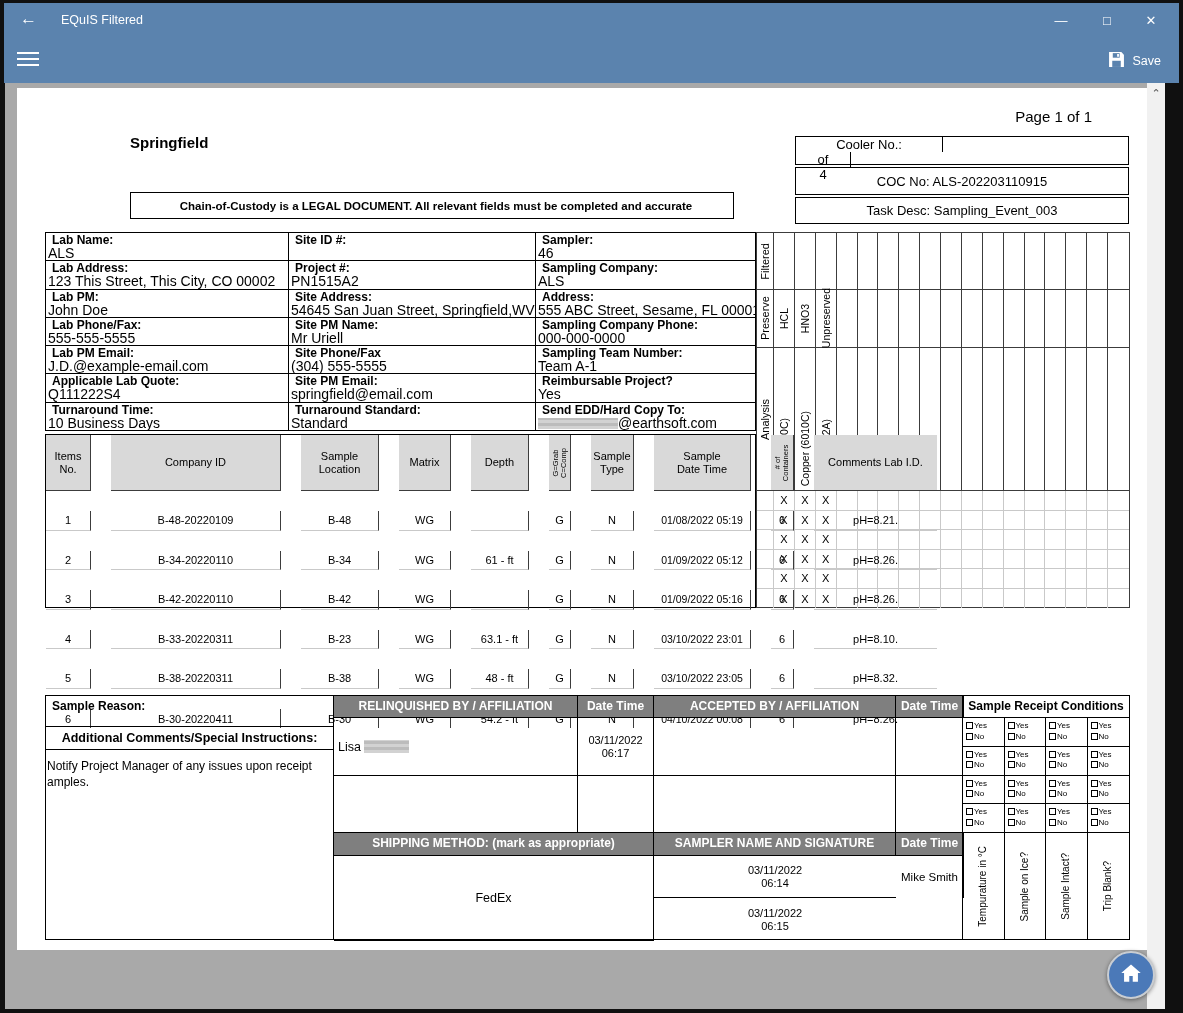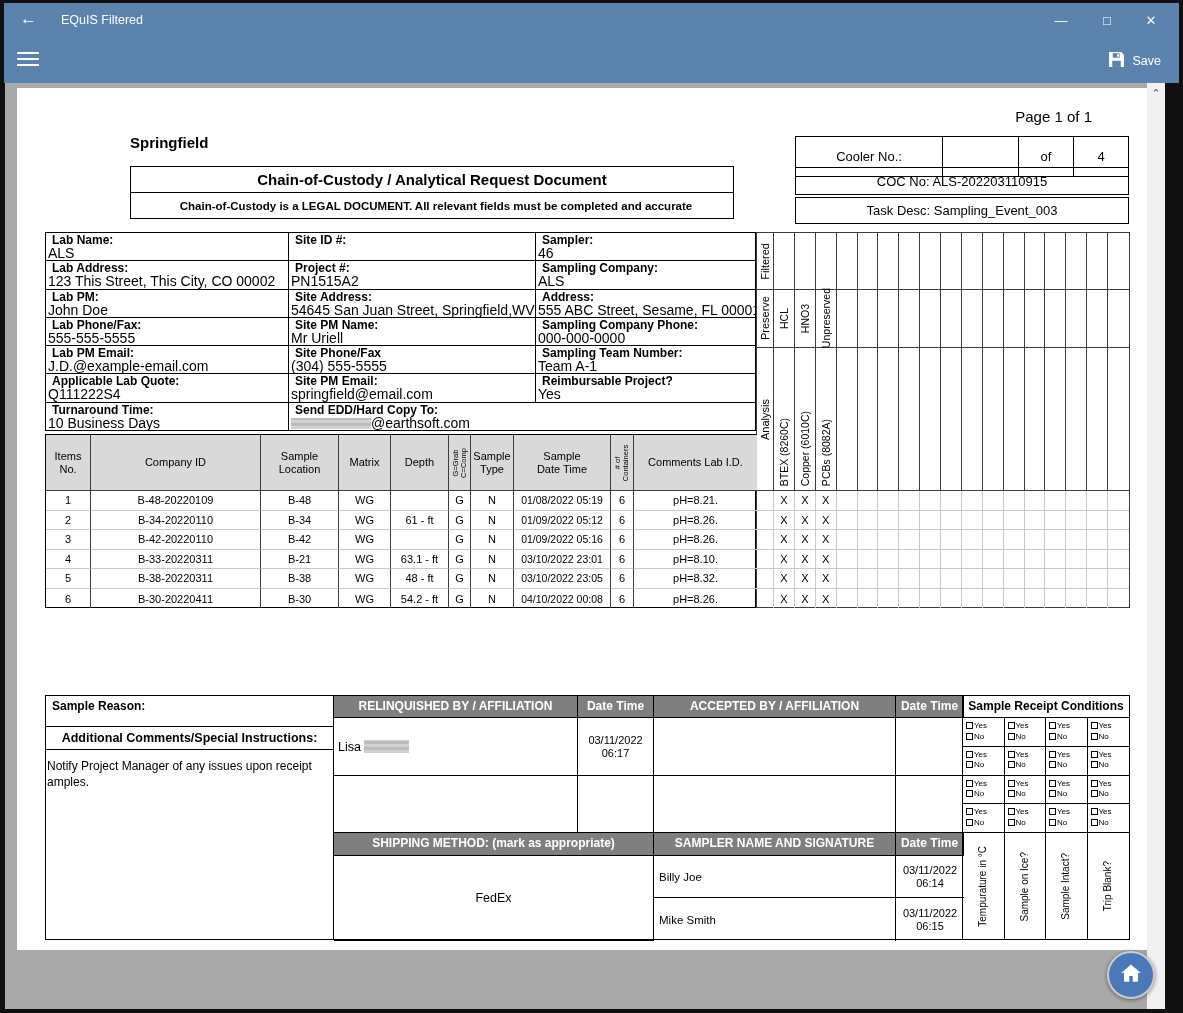--- a/index.html
+++ b/index.html
@@ -22,21 +22,21 @@
   .scrollbar { position:absolute; right:0; top:0; bottom:0; width:18px; background:#f1f1f1; }
   .scroll-up { position:absolute; top:2px; left:0; width:18px; height:16px; text-align:center; font-size:11px; color:#555; line-height:16px; }
   .page { position:absolute; left:12px; top:5px; width:1130px; height:862px; background:#fff; color:#000; }
 
   .page-indicator { position:absolute; right:55px; top:20px; font-size:15px; }
   .site-name { position:absolute; left:113px; top:46px; font-size:15px; font-weight:bold; }
   .title-box { position:absolute; left:113px; top:78px; width:604px; height:27px; border:1px solid #000;
                font-size:15px; font-weight:bold; text-align:center; line-height:26px; }
   .subtitle-box { position:absolute; left:113px; top:104px; width:604px; height:27px; border:1px solid #000;
                font-size:11.5px; font-weight:bold; text-align:center; line-height:26px;padding-left:8px; }
-  .cooler-table { position:absolute; left:778px; top:48px; width:334px; height:41px; border:1px solid #000; display:flex; font-size:13px; }
+  .cooler-table { position:absolute; left:778px; top:48px; width:334px; height:29px; border:1px solid #000; display:flex; font-size:13px;flex-direction:column; }
   .cooler-table > div { border-right:1px solid #000; height:100%; display:flex; align-items:center; justify-content:center; }
   .cooler-table > div:last-child { border-right:none; }
   .cl1{width:147px;} .cl2{width:76px;} .cl3{width:55px;} .cl4{width:54px;}
   .coc-box { position:absolute; left:778px; top:79px; width:334px; height:28px; border:1px solid #000;
              font-size:13px; display:flex; align-items:center; justify-content:center; }
   .task-box { position:absolute; left:778px; top:109px; width:334px; height:27px; border:1px solid #000;
              font-size:13px; display:flex; align-items:center; justify-content:center; }
 
   
   .info-table { position:absolute; left:28px; top:144px; width:711px; height:199px; border:1px solid #000;
@@ -55,21 +55,21 @@
   .arow.lastr { border-bottom:none; }
   .acell.lastc, .arow.lastc { border-right:none; }
   .vc { display:flex; align-items:center; justify-content:center; }
   .vbot { display:flex; align-items:flex-end; justify-content:center; padding-bottom:4px; }
   .wm { writing-mode:vertical-rl; transform:rotate(180deg); white-space:pre-line; font-size:10.5px; line-height:12px; }
   .bandlbl { font-size:11px; }
 
   
   .items-table { position:absolute; left:28px; top:346px; width:711px; height:174px; border:1px solid #000;
                  display:grid; grid-template-columns:45px 170px 78px 52px 58px 22px 43px 97px 23px 123px;
-                 grid-template-rows:56px repeat(6, 19.55px); }
+                 grid-template-rows:56px repeat(6, 19.55px);gap:20px; }
   .ith { background:#d9d9d9; border-right:1px solid #3c3c3c; border-bottom:1px solid #3c3c3c;
          font-size:11px; line-height:12.5px; text-align:center; white-space:pre-line;
          display:flex; align-items:center; justify-content:center; }
   .itd { border-right:1px solid #3c3c3c; border-bottom:1px solid #c9c9c9; font-size:11px;
          display:flex; align-items:center; justify-content:center; white-space:nowrap; overflow:hidden; }
   .itd.dt { font-size:10.5px; }
   .ith.lastc, .itd.lastc { border-right:none; } .itd.lastr { border-bottom:none; }
   .rothdr { transform:rotate(-90deg); font-size:7.5px; line-height:8px; white-space:pre-line; text-align:center; }
 
   
@@ -140,21 +140,20 @@
       </span>
       <span>Save</span>
     </div>
   </div>
 
   <div class="content">
     <div class="page">
 
       <div class="page-indicator">Page 1 of 1</div>
       <div class="site-name">Springfield</div>
-      <div class="title-box">Chain-of-Custody / Analytical Request Document</div>
       <div class="subtitle-box">Chain-of-Custody is a LEGAL DOCUMENT.  All relevant fields must be completed and accurate</div>
 
       <div class="cooler-table">
         <div class="cl1">Cooler No.:</div>
         <div class="cl2"></div>
         <div class="cl3">of</div>
         <div class="cl4">4</div>
       </div>
       <div class="coc-box">COC No: ALS-202203110915</div>
       <div class="task-box">Task Desc: Sampling_Event_003</div>
@@ -228,20 +227,24 @@
             <div class="ilabel">Site PM Email:</div>
             <div class="ivalue">springfield@email.com</div>
           </div>
           <div class="icell lastc">
             <div class="ilabel">Reimbursable Project?</div>
             <div class="ivalue">Yes</div>
           </div>
           <div class="icell lastr">
             <div class="ilabel">Turnaround Time:</div>
             <div class="ivalue">10 Business Days</div>
+          </div>
+          <div class="icell lastr">
+            <div class="ilabel">Turnaround Standard:</div>
+            <div class="ivalue">Standard</div>
           </div>
           <div class="icell lastc lastr">
             <div class="ilabel">Send EDD/Hard Copy To:</div>
             <div class="ivalue"><span class="redact w80"></span>@earthsoft.com</div>
           </div>
         </div>
 
       <div class="assay" id="assay">
           <div class="acell vc">
             <div class="wm bandlbl">Filtered</div>
@@ -467,21 +470,21 @@
           <div class="itd">B-42</div>
           <div class="itd">WG</div>
           <div class="itd"></div>
           <div class="itd">G</div>
           <div class="itd">N</div>
           <div class="itd dt">01/09/2022 05:16</div>
           <div class="itd">6</div>
           <div class="itd lastc">pH=8.26.</div>
           <div class="itd">4</div>
           <div class="itd">B-33-20220311</div>
-          <div class="itd">B-21</div>
+          <div class="itd">B-23</div>
           <div class="itd">WG</div>
           <div class="itd">63.1 -  ft</div>
           <div class="itd">G</div>
           <div class="itd">N</div>
           <div class="itd dt">03/10/2022 23:01</div>
           <div class="itd">6</div>
           <div class="itd lastc">pH=8.10.</div>
           <div class="itd">5</div>
           <div class="itd">B-38-20220311</div>
           <div class="itd">B-38</div>
@@ -529,21 +532,20 @@
         <div class="mcell"></div>
         <div class="mcell"></div>
         <div class="mcell"></div>
         <div class="mcell lastc"></div>
 
         <div class="mhead spn2">SHIPPING METHOD: (mark as appropriate)</div>
         <div class="mhead">SAMPLER NAME AND SIGNATURE</div>
         <div class="mhead lastc">Date Time</div>
 
         <div class="mcell fedex">FedEx</div>
-        <div class="mcell sampname">Billy Joe</div>
         <div class="mcell mdt lastc">03/11/2022
 06:14</div>
         <div class="mcell sampname lastr">Mike Smith</div>
         <div class="mcell mdt lastc lastr">03/11/2022
 06:15</div>
       </div>
 
       <div class="receipt">
         <div class="receipt-head">Sample Receipt Conditions</div>
         <div class="receipt-grid" id="receipt-grid">

